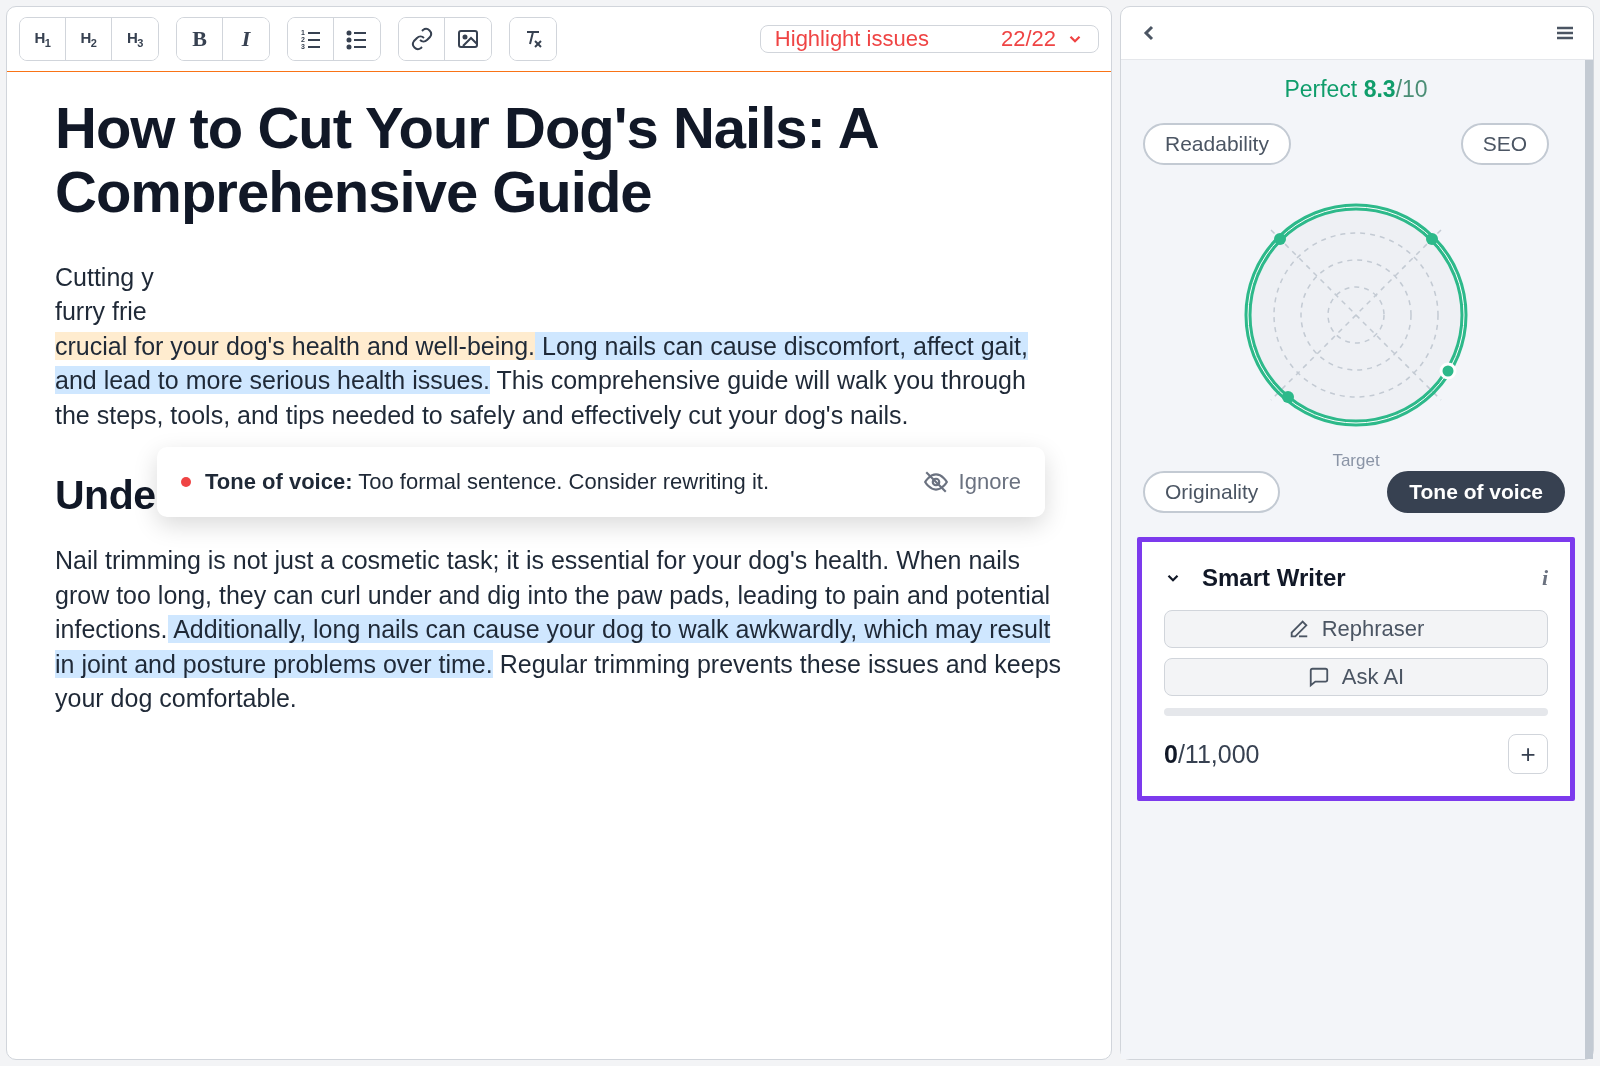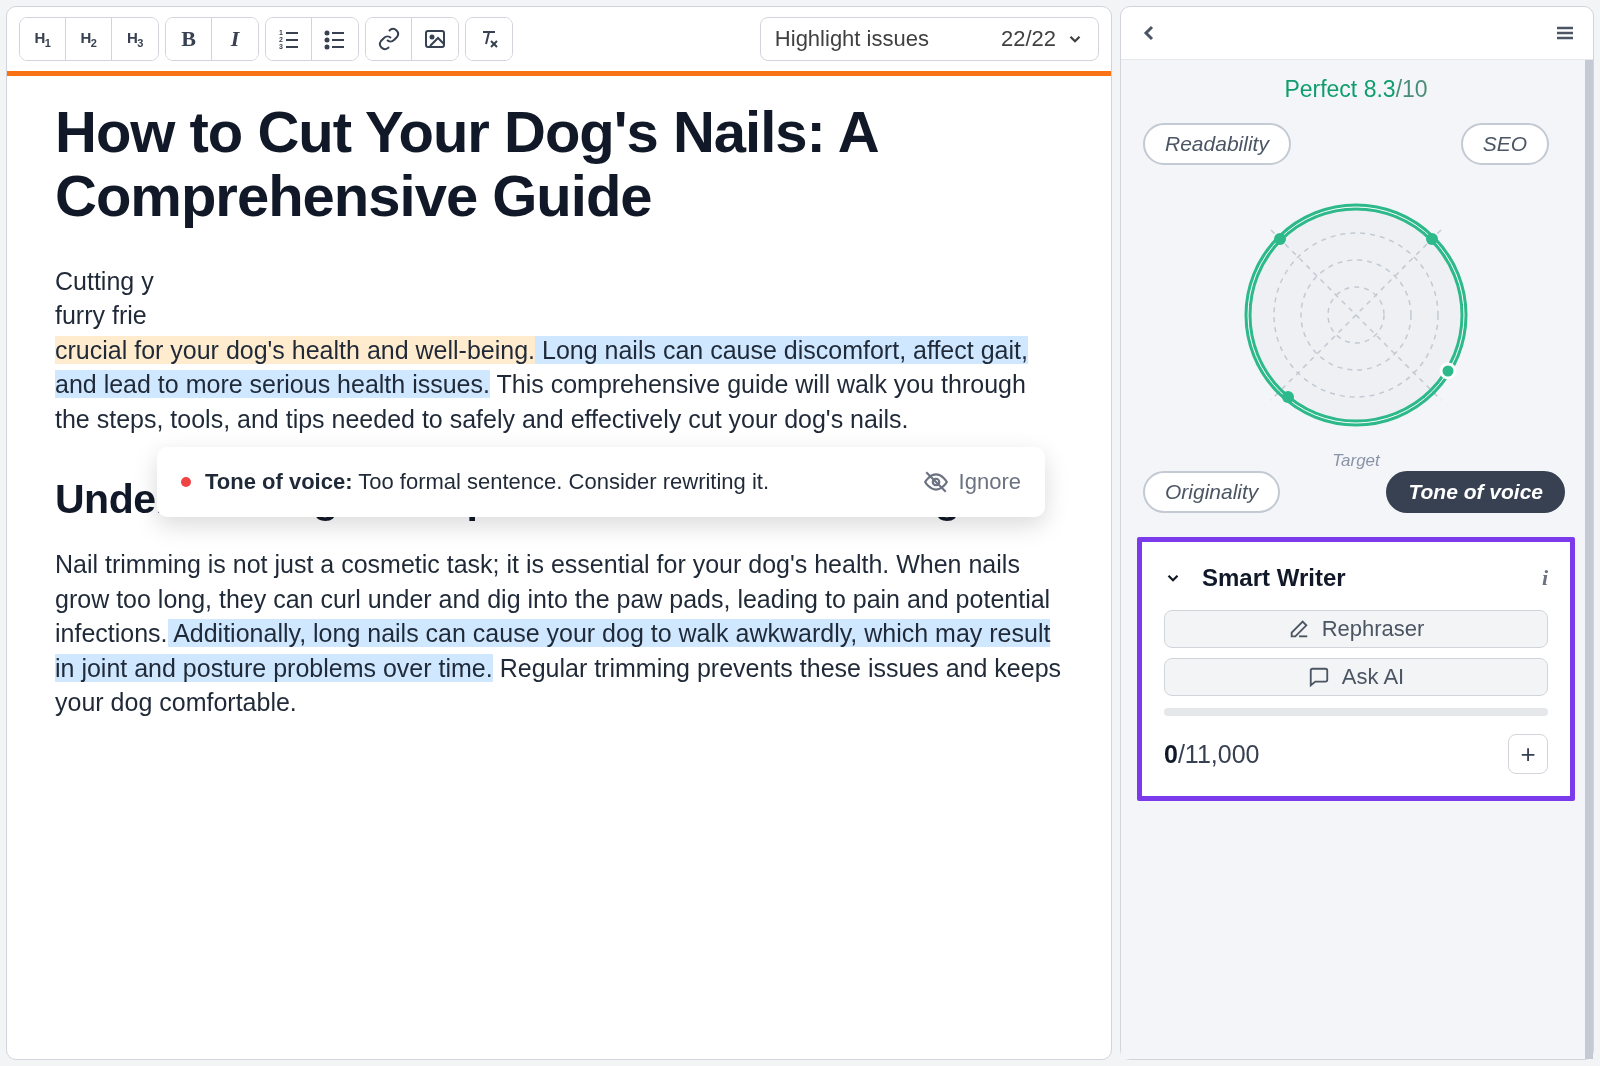--- a/index.html
+++ b/index.html
@@ -20,23 +20,23 @@
       flex: 1;
       background: #fff;
       border: 1px solid #d1d5db;
       border-radius: 10px;
       position: relative;
       overflow: hidden;
     }
     .toolbar {
       display: flex;
       align-items: center;
-      gap: 6px;
+      gap: 17px;
       padding: 10px 12px;
-      border-bottom: 5px solid #f97316;
+      border-bottom: 1px solid #f97316;
     }
     .tool-group {
       display: flex;
       border: 1px solid #d1d5db;
       border-radius: 8px;
       overflow: hidden;
     }
     .tool-btn {
       width: 46px;
       height: 42px;
@@ -51,27 +51,27 @@
       font-weight: 600;
     }
     .tool-btn:last-child { border-right: none; }
     .tool-btn svg { width: 24px; height: 24px; }
     .tool-btn .hlabel { font-size: 15px; letter-spacing: -0.5px; }
     .tool-btn .hlabel sub { font-size: 11px; vertical-align: sub; }
     .issues-select {
       margin-left: auto;
       border: 1px solid #d1d5db;
       border-radius: 8px;
-      height: 44px;
+      height: 28px;
       padding: 0 14px;
       display: flex;
       align-items: center;
       gap: 72px;
       font-size: 22px;
-      color: #404040;
+      color: #ef4444;
       cursor: pointer;
     }
     .issues-right { display:flex; align-items:center; gap:10px; }
     .chev { width:18px; height:18px; }
 
     
     .doc {
       padding: 24px 48px;
       font-size: 25px;
       line-height: 1.38;
@@ -154,28 +154,27 @@
       overflow:hidden;
     }
 
     .score-line {
       text-align:center;
       font-size: 23px;
       color:#0f9d6b;
       font-weight:500;
       margin-bottom: 8px;
     }
-    .score-line b { font-weight: 400; }
+    .score-line b { font-weight: 700; }
     .score-line .of { color:#4b8e76; }
 
     .radar-wrap {
       position: relative;
       width: 100%;
       height: 370px;
-      font-style: italic;
     }
     .pill {
       position:absolute;
       border: 2px solid #c3cad3;
       background:#fff;
       color:#4b5563;
       border-radius: 999px;
       padding: 7px 20px;
       font-size: 21px;
       font-weight: 500;

